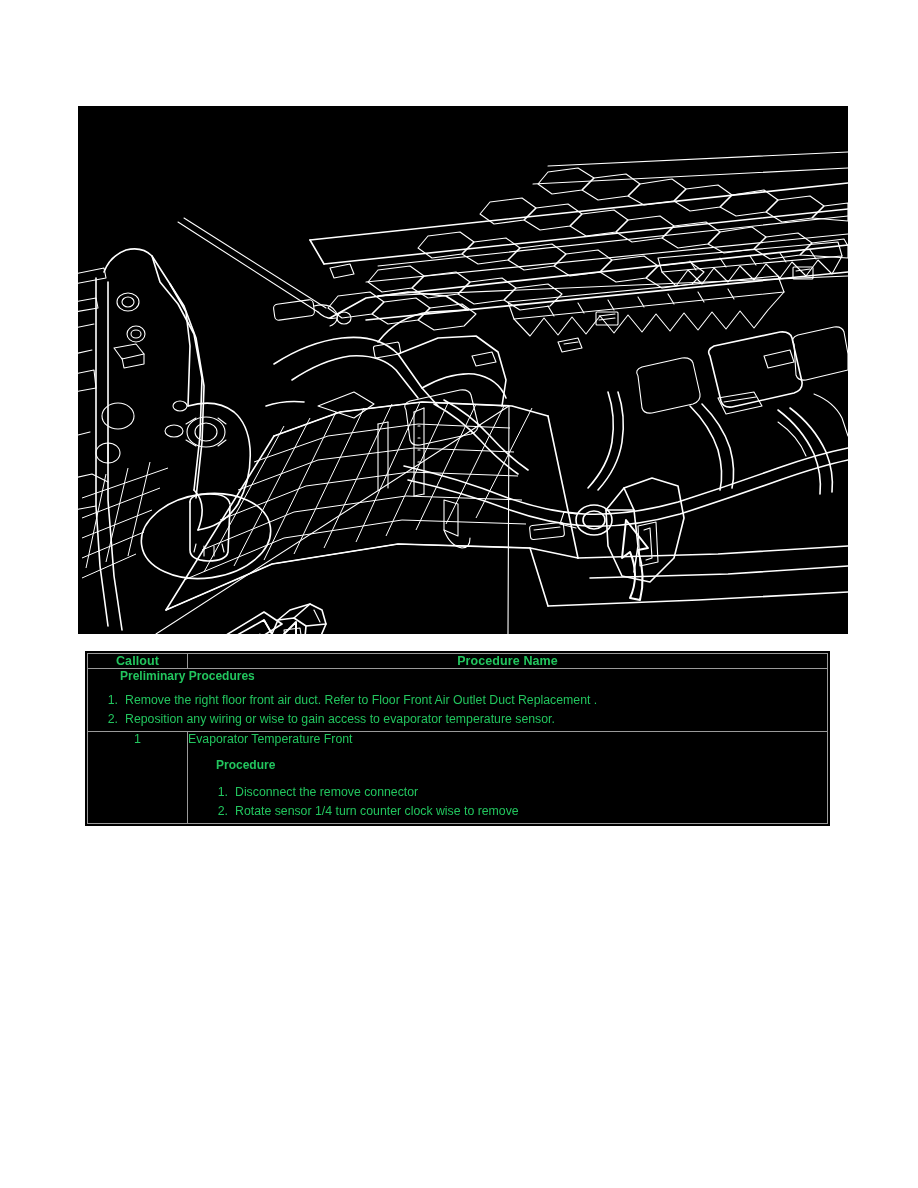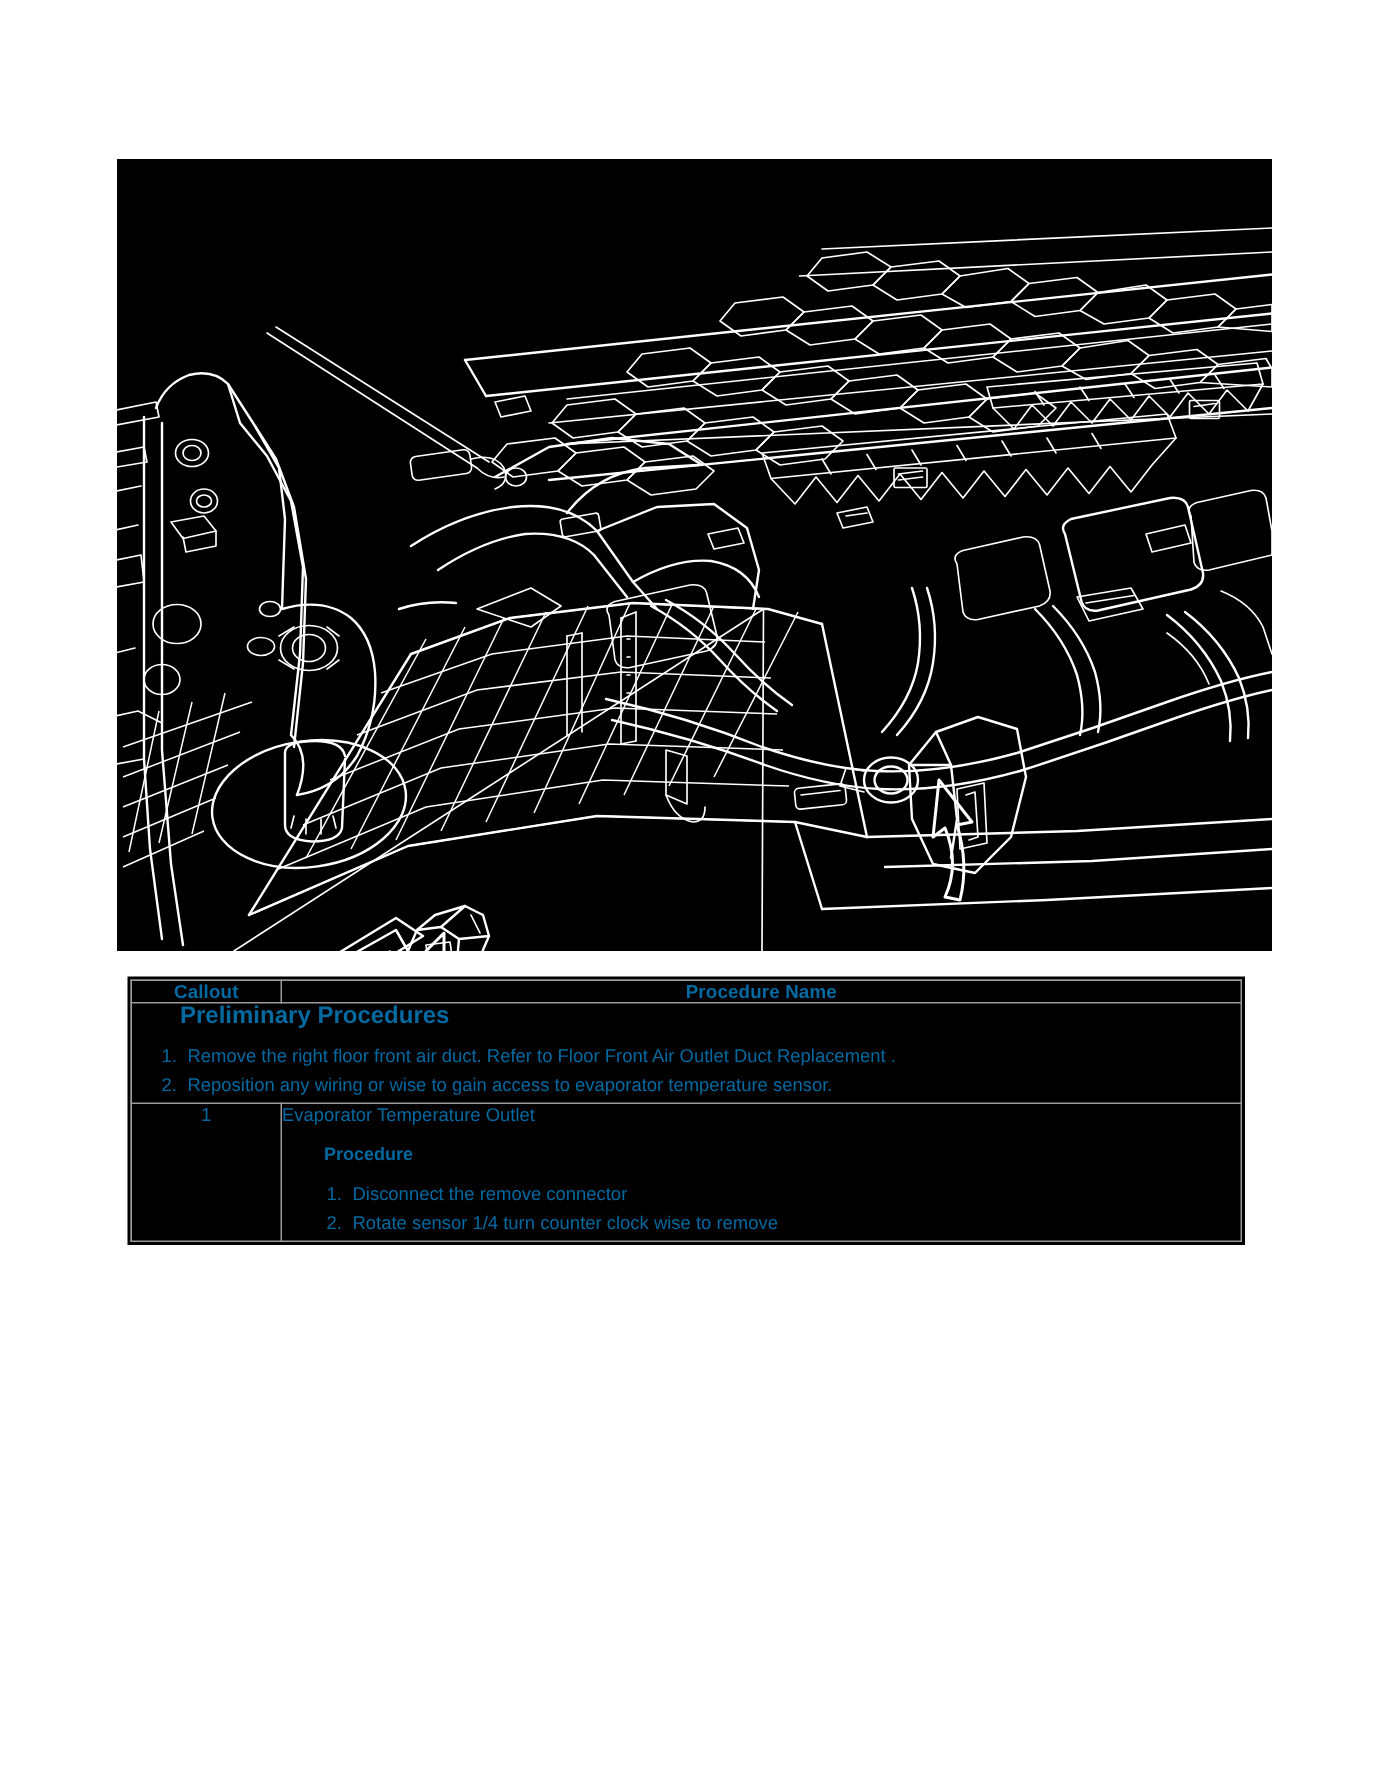--- a/index.html
+++ b/index.html
@@ -46,38 +46,38 @@
     border-collapse: collapse;
     background: #000000;
     color: #ffffff;
     table-layout: fixed;
   }
   #callout-table td, #callout-table th {
     border: 1px solid #9a9a9a;
     vertical-align: top;
     padding: 0;
     background: #000000;
-    color: #0369a1;
+    color: #22c55e;
   }
   .col-callout { width: 100px; }
 
   .hdr-cell {
     text-align: center;
     font-weight: bold;
     font-size: 12.5px;
     padding: 4px 0 5px 0;
     letter-spacing: 0.1px;
   }
 
   .prelim-cell {
     padding: 6px 0 7px 0;
   }
   .prelim-title {
     font-weight: bold;
-    font-size: 16px;
+    font-size: 12px;
     padding-left: 32px;
     padding-bottom: 9px;
   }
   ol.proc-list {
     margin: 0;
     padding: 0;
     list-style: none;
     font-size: 12.3px;
   }
   ol.proc-list li {
@@ -434,21 +434,21 @@
             <li>
               <span class="num">2.</span>
               <span class="txt">Reposition any wiring or wise to gain access to evaporator temperature sensor.</span>
             </li>
           </ol>
         </td>
       </tr>
       <tr>
         <td class="callout-num-cell">1</td>
         <td class="comp-cell">
-          <div class="comp-name">Evaporator Temperature Outlet</div>
+          <div class="comp-name">Evaporator Temperature Front</div>
           <div class="comp-procedure">Procedure</div>
           <ol class="proc-list">
             <li>
               <span class="num">1.</span>
               <span class="txt">Disconnect the remove connector</span>
             </li>
             <li>
               <span class="num">2.</span>
               <span class="txt">Rotate sensor 1/4 turn counter clock wise to remove</span>
             </li>

